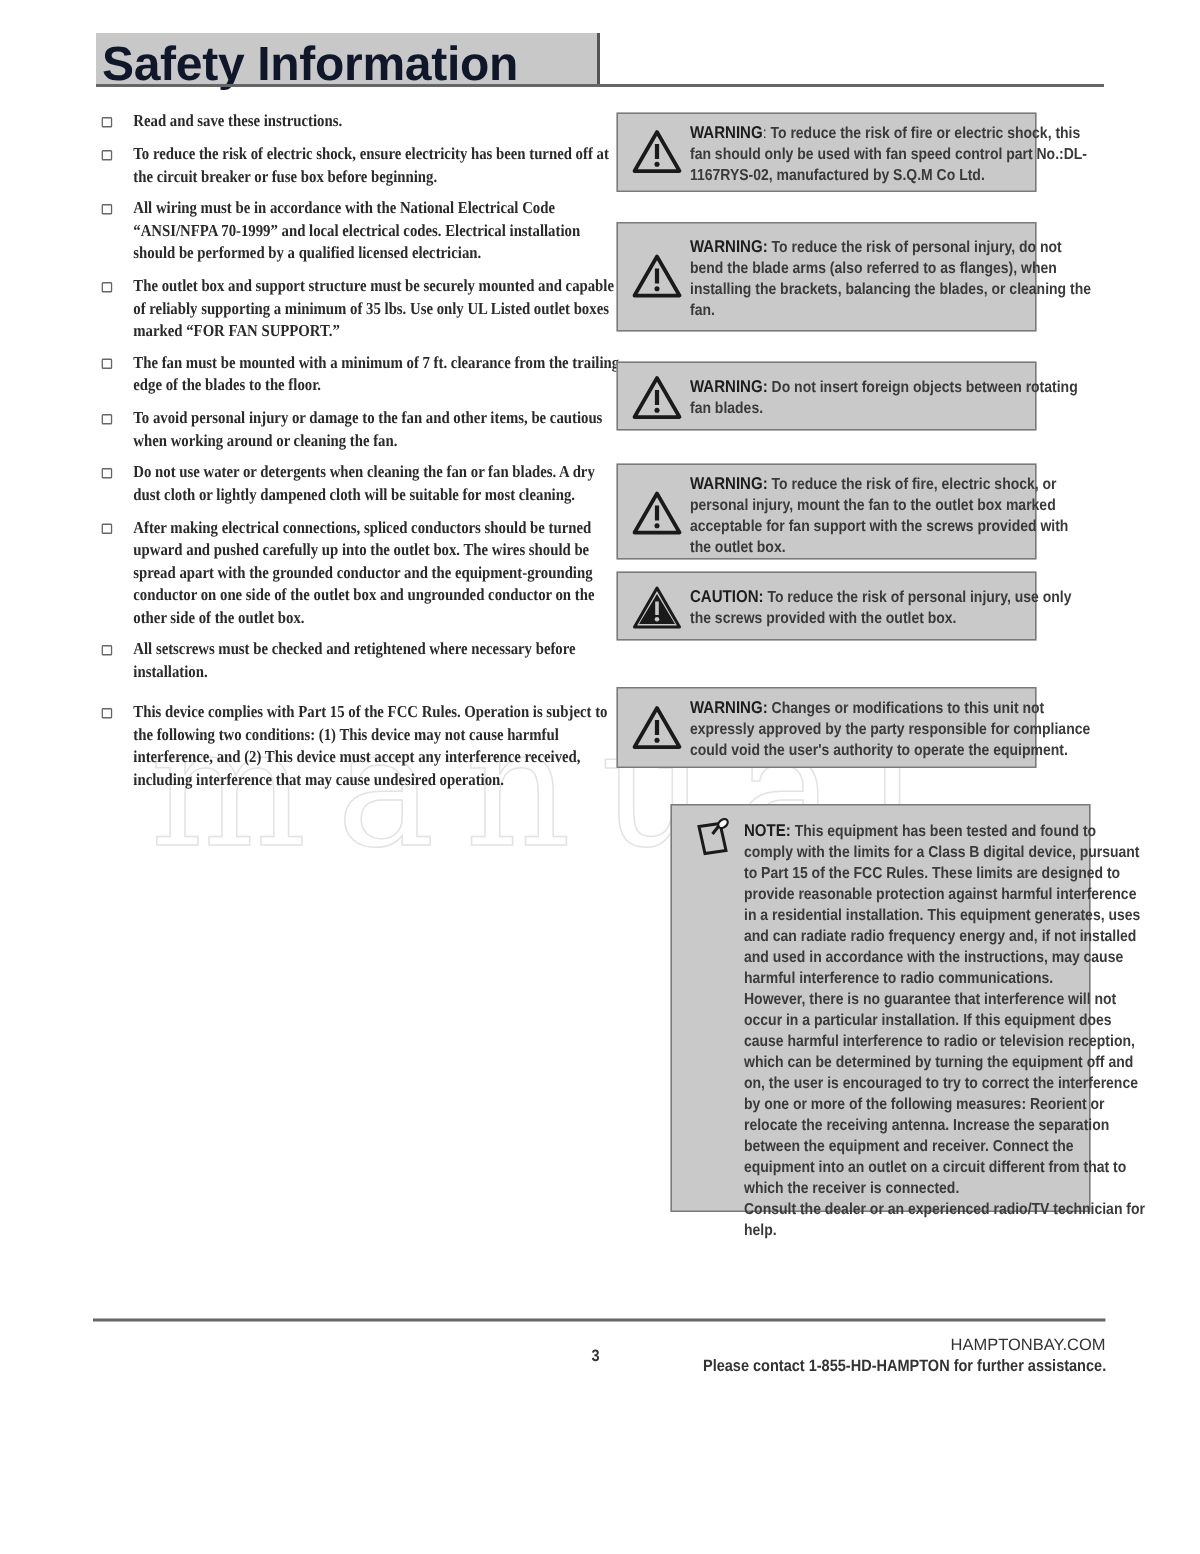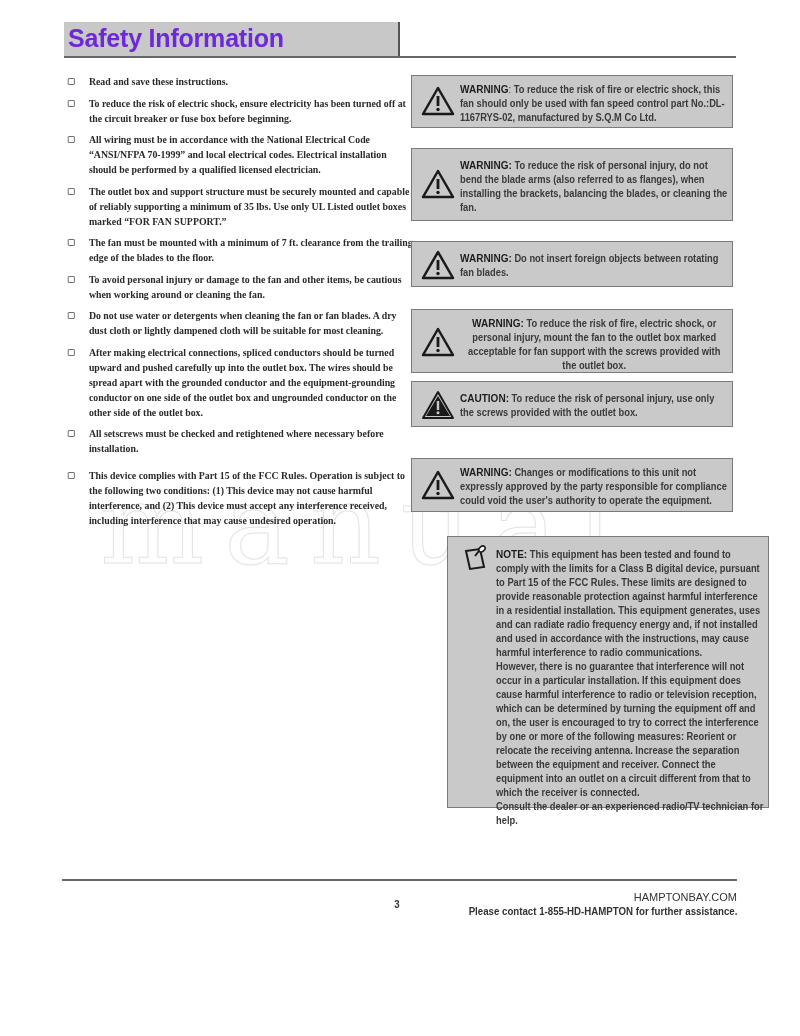--- a/index.html
+++ b/index.html
@@ -5,39 +5,39 @@
   html, body { margin: 0; padding: 0; }
   body {
     width: 800px; height: 1036px; background: #ffffff; position: relative; overflow: hidden;
     font-family: "Liberation Sans", "DejaVu Sans", sans-serif; color: #222;
   }
   .header-box {
     position: absolute; left: 64px; top: 22px; width: 334px; height: 34px;
     background: #c8c8c8; border-right: 2px solid #555;
   }
   .header-title {
-    position: absolute; left: 4px; top: 2px; font-size: 25px; font-weight: bold; color: #6d28d9;
+    position: absolute; left: 4px; top: 2px; font-size: 32px; font-weight: bold; color: #0f172a;
     letter-spacing: -0.2px;
   }
   .header-rule { position: absolute; left: 64px; top: 56px; width: 672px; height: 2px; background: #666; }
 
   .left-col { position: absolute; left: 66px; top: 74px; width: 330px; font-family: Liberation Serif, serif; }
   .bullet {
     position: relative; padding-left: 26px; font-size: 11.2px; font-weight: bold; color: #2a2a2a;
     line-height: 15px; margin-bottom: 6.5px; transform: scaleX(0.88); transform-origin: left top;
     width: 370px;
   }
   .bullet .box {
     position: absolute; left: 2px; top: 4px; width: 6px; height: 5px; border: 1px solid #666; border-radius: 1px;
   }
   .bullet.fcc { margin-top: 12px; }
 
   .right-col { position: absolute; left: 411px; top: 75px; width: 324px; }
   .warn {
-    position: absolute; left: 0; width: 322px; background: #c9c9c9; border: 1px solid #7a7a7a;
+    position: absolute; left: 0; width: 280px; background: #c9c9c9; border: 1px solid #7a7a7a;
     box-sizing: border-box;
   }
   .warn .icon { position: absolute; left: 9px; width: 34px; height: 30px; }
   .warn .text {
     position: absolute; left: 48px; top: 6px; width: 305px; font-size: 10.6px; line-height: 14px;
     color: #333; transform: scaleX(0.88); transform-origin: left top;
   }
   .warn .lbl { font-weight: bold; font-size: 11.4px; color: #1d1d1d; }
   .warn .body { font-weight: bold; color: #3a3a3a; }
 
@@ -99,21 +99,21 @@
 
     <div class="warn" style="top:166px; height:46px;padding-left:46px;">
       <svg class="icon" style="top:8px;" viewBox="0 0 34 30">
           <path d="M17 2 L32 28 L2 28 Z" fill="none" stroke="#1a1a1a" stroke-width="2.5" stroke-linejoin="round"></path>
           <rect x="15.6" y="10" width="2.8" height="10" fill="#1a1a1a"></rect>
           <circle cx="17" cy="23.5" r="1.7" fill="#1a1a1a"></circle>
         </svg>
       <div class="text" style="top:9px;"><span class="lbl">WARNING:</span><span> </span><span class="body">Do not insert foreign objects between rotating fan blades.</span></div>
     </div>
 
-    <div class="warn" style="top:234px; height:64px;text-align:center;">
+    <div class="warn" style="top:234px; height:64px;">
       <svg class="icon" style="top:17px;" viewBox="0 0 34 30">
           <path d="M17 2 L32 28 L2 28 Z" fill="none" stroke="#1a1a1a" stroke-width="2.5" stroke-linejoin="round"></path>
           <rect x="15.6" y="10" width="2.8" height="10" fill="#1a1a1a"></rect>
           <circle cx="17" cy="23.5" r="1.7" fill="#1a1a1a"></circle>
         </svg>
       <div class="text"><span class="lbl">WARNING:</span><span> </span><span class="body">To reduce the risk of fire, electric shock, or personal injury, mount the fan to the outlet box marked acceptable for fan support with the screws provided with the outlet box.</span></div>
     </div>
 
     <div class="warn" style="top:306px; height:46px;">
       <svg class="icon" style="top:8px;" viewBox="0 0 34 30">

